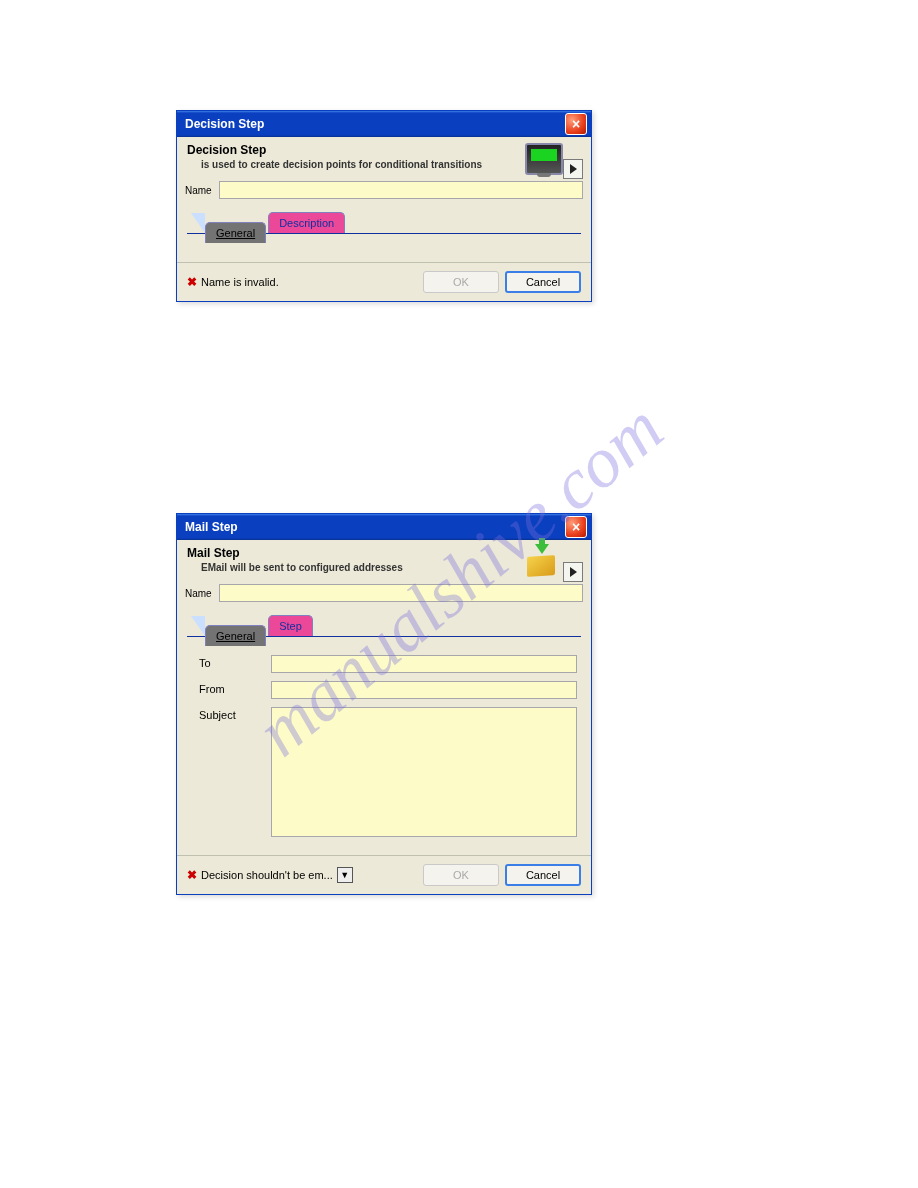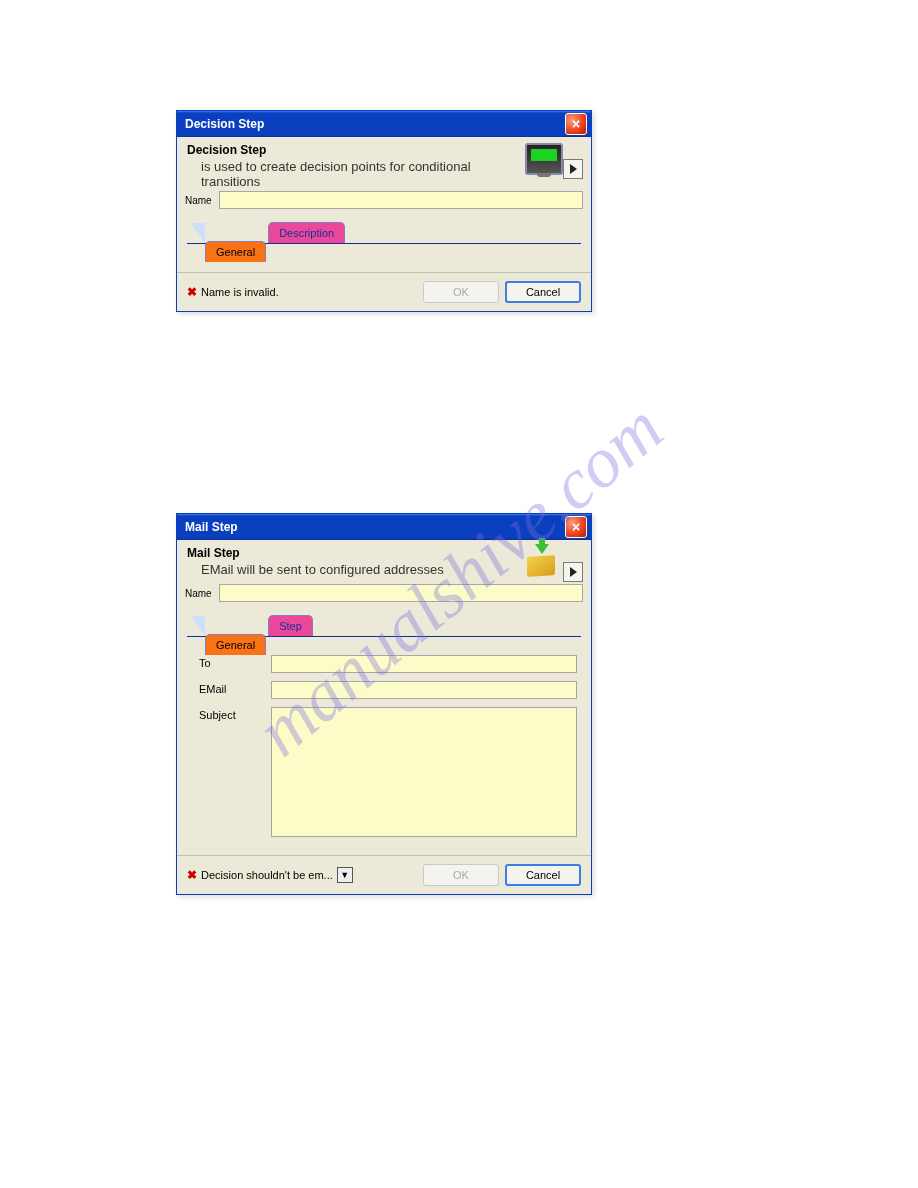--- a/index.html
+++ b/index.html
@@ -62,23 +62,24 @@
     align-items: flex-start;
   }
   .header-text { flex: 1; }
   .header-title {
     font-weight: bold;
     font-size: 12px;
     color: #000;
     margin-bottom: 2px;
   }
   .header-desc {
-    font-size: 13px;
+    font-size: 10px;
     color: #333;
     padding-left: 14px;
+    font-weight: bold;
   }
   .header-icon {
     width: 36px;
     height: 34px;
     margin-right: 2px;
   }
   .play-btn {
     width: 18px;
     height: 18px;
     border: 1px solid #7a7a7a;
@@ -136,24 +137,25 @@
     padding: 0 10px;
     font-size: 11px;
     line-height: 20px;
     border: 1px solid #8080c0;
     border-bottom: none;
     border-radius: 5px 5px 0 0;
     margin-right: 2px;
     cursor: pointer;
   }
   .tab.active {
-    background: #f97316;
-    color: #000;
-    position: relative;
-    top: 19px;
+    background: #737373;
+    color: #000;
+    position: relative;
+    top: 10px;
+    text-decoration: underline;
   }
   .tab.inactive {
     background: #ec4899;
     color: #1030a0;
   }
   .tab-body {
     min-height: 28px;
   }
   .bottom-bar {
     border-top: 1px solid #c0c0b0;
@@ -357,21 +359,21 @@
     <div class="tab active">General</div>
     <div class="tab inactive">Step</div>
   </div>
   <div class="tab-body">
     <div class="form-area">
       <div class="form-row">
         <div class="form-label">To</div>
         <input class="form-input" value="" style="">
       </div>
       <div class="form-row">
-        <div class="form-label">EMail</div>
+        <div class="form-label">From</div>
         <input class="form-input" value="" style="">
       </div>
       <div class="form-row">
         <div class="form-label">Subject</div>
         <textarea class="form-textarea" value="" style=""></textarea>
       </div>
     </div>
   </div>
   <div class="bottom-bar">
     <span class="err-x">✖</span>

